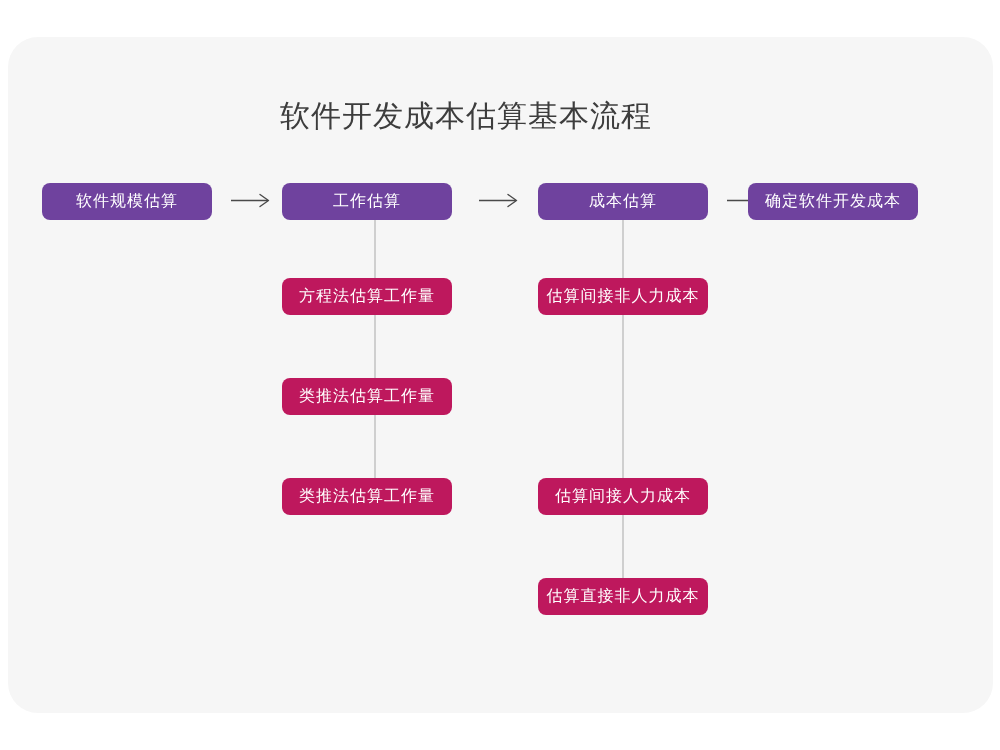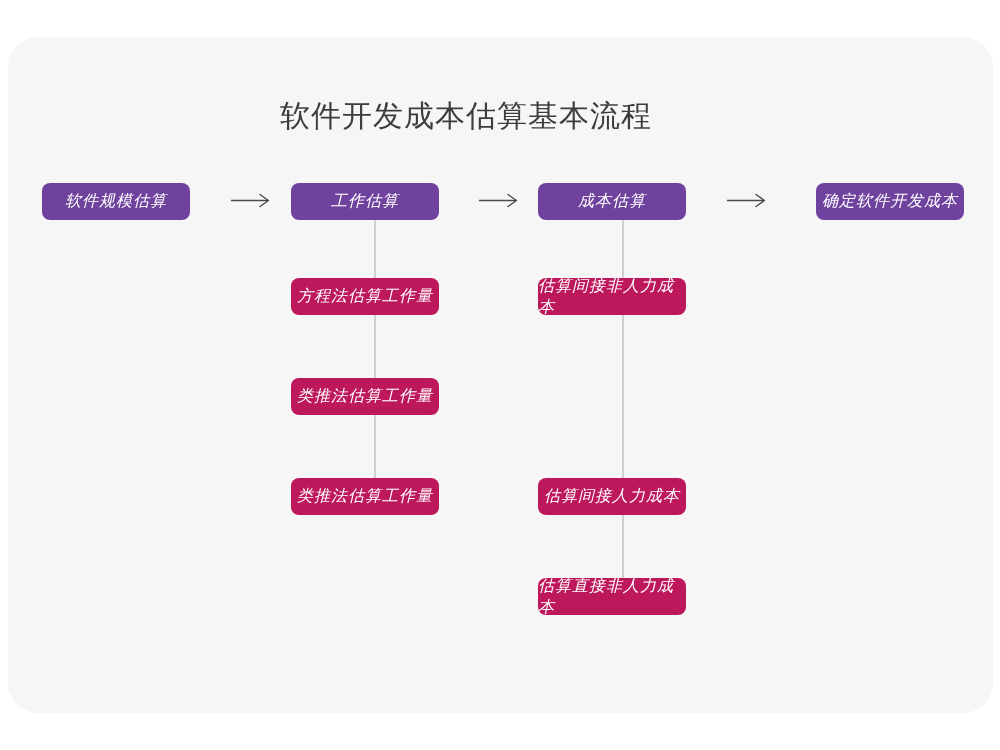--- a/index.html
+++ b/index.html
@@ -25,35 +25,34 @@
     left: 0; top: 96px;
     width: 932px;
     text-align: center;
     font-size: 30px;
     letter-spacing: 1px;
     color: #3D3D3D;
     z-index: 3;
   }
   .node {
     position: absolute;
-    width: 148px; height: 37px;
+    width: 170px; height: 37px;
     border-radius: 8px;
     display: flex;
     align-items: center;
     justify-content: center;
     font-size: 16px;
     letter-spacing: 1px;
     color: #FFFFFF;
     z-index: 2;
     box-sizing: border-box;
-    font-style: italic;
   }
   .node.primary   { background: #6F429E; top: 183px; }
   .node.secondary { background: #be185d; }
-  .col-work { left: 291px; }
+  .col-work { left: 282px; }
   .col-cost { left: 538px; align-items: center; }
   .row-1 { top: 278px; }
   .row-2 { top: 378px; }
   .row-3 { top: 478px; }
   .row-4 { top: 578px; }
   .arrow {
     position: absolute;
     top: 193px;
     width: 42px; height: 15px;
     z-index: 1;
@@ -99,21 +98,21 @@
 
   <div class="node primary col-cost">
     <span>成本估算</span>
   </div>
 
   <svg class="arrow" style="left:726px" viewBox="0 0 42 15">
     <line x1="1" y1="7.5" x2="38" y2="7.5" stroke="#4A4A4A" stroke-width="1.4"></line>
     <path d="M30 1.5 L38.5 7.5 L30 13.5" fill="none" stroke="#4A4A4A" stroke-width="1.4" stroke-linecap="round" stroke-linejoin="round"></path>
   </svg>
 
-  <div class="node primary" style="left:816px">
+  <div class="node primary" style="left:748px">
     <span>确定软件开发成本</span>
   </div>
 
   <div class="node secondary col-work row-1">
     <span>方程法估算工作量</span>
   </div>
   <div class="node secondary col-work row-2">
     <span>类推法估算工作量</span>
   </div>
   <div class="node secondary col-work row-3">

